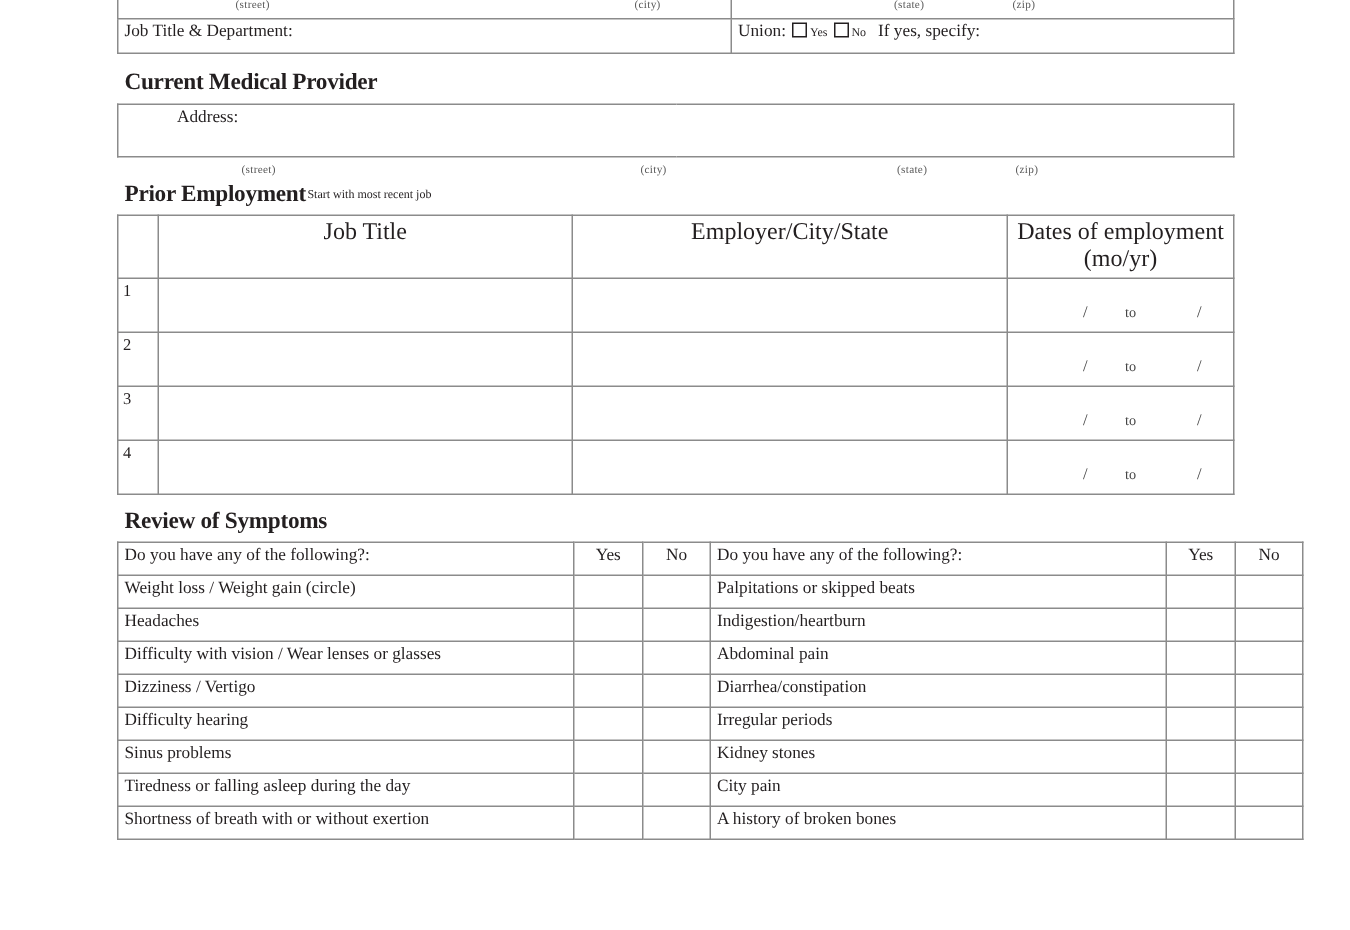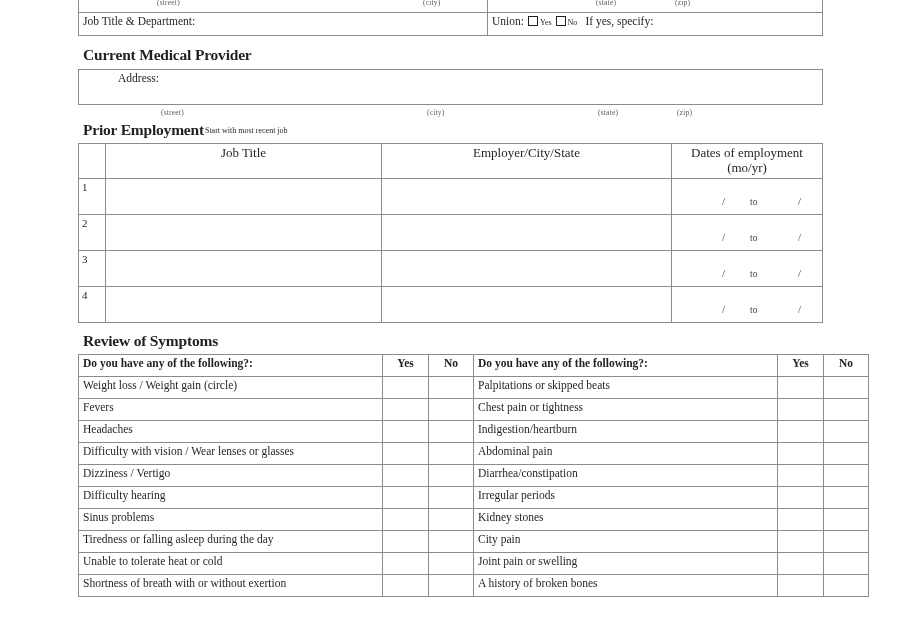--- a/index.html
+++ b/index.html
@@ -101,21 +101,21 @@
     text-align: left;
     font-size: 11px;
     padding-left: 3px;
     padding-top: 2px;
   }
   .emp .hdr td {
     text-align: center;
     height: 16px;
     padding-top: 2px;
     padding-bottom: 2px;
-    font-size: 13px;
+    font-size: 16px;
   }
   .dates {
     position: relative;
     height: 28px;
   }
   .dates .dline {
     position: absolute;
     bottom: 1px;
     font-size: 11px;
     color: #444;
@@ -127,21 +127,21 @@
   
   .sym { width: 745px; }
   .sym td {
     height: 16px;
     font-size: 11.5px;
     padding: 2px 4px 2px 5px;
     white-space: nowrap;
     overflow: hidden;
   }
   .sym td.ynhdr, .sym td.qhdr {
-    font-weight: bold;
+    font-weight: normal;
   }
   .sym td.ynhdr { text-align: center; }
   .sym td.yn { }
   .col-q  { width: 295px; }
   .col-y  { width: 37px; }
   .col-n  { width: 36px; }
 </style>
 </head>
 <body>
 
@@ -273,28 +273,20 @@
         <tbody id="symptom-rows">
           <tr>
             <td class="col-q">Weight loss / Weight gain (circle)</td>
             <td class="yn col-y"></td>
             <td class="yn col-n"></td>
             <td class="col-q">Palpitations or skipped beats</td>
             <td class="yn col-y"></td>
             <td class="yn col-n"></td>
           </tr>
           <tr>
-            <td class="col-q">Fevers</td>
-            <td class="yn col-y"></td>
-            <td class="yn col-n"></td>
-            <td class="col-q">Chest pain or tightness</td>
-            <td class="yn col-y"></td>
-            <td class="yn col-n"></td>
-          </tr>
-          <tr>
             <td class="col-q">Headaches</td>
             <td class="yn col-y"></td>
             <td class="yn col-n"></td>
             <td class="col-q">Indigestion/heartburn</td>
             <td class="yn col-y"></td>
             <td class="yn col-n"></td>
           </tr>
           <tr>
             <td class="col-q">Difficulty with vision / Wear lenses or glasses</td>
             <td class="yn col-y"></td>
@@ -325,28 +317,20 @@
             <td class="yn col-n"></td>
             <td class="col-q">Kidney stones</td>
             <td class="yn col-y"></td>
             <td class="yn col-n"></td>
           </tr>
           <tr>
             <td class="col-q">Tiredness or falling asleep during the day</td>
             <td class="yn col-y"></td>
             <td class="yn col-n"></td>
             <td class="col-q">City pain</td>
-            <td class="yn col-y"></td>
-            <td class="yn col-n"></td>
-          </tr>
-          <tr>
-            <td class="col-q">Unable to tolerate heat or cold</td>
-            <td class="yn col-y"></td>
-            <td class="yn col-n"></td>
-            <td class="col-q">Joint pain or swelling</td>
             <td class="yn col-y"></td>
             <td class="yn col-n"></td>
           </tr>
           <tr>
             <td class="col-q">Shortness of breath with or without exertion</td>
             <td class="yn col-y"></td>
             <td class="yn col-n"></td>
             <td class="col-q">A history of broken bones</td>
             <td class="yn col-y"></td>
             <td class="yn col-n"></td>

